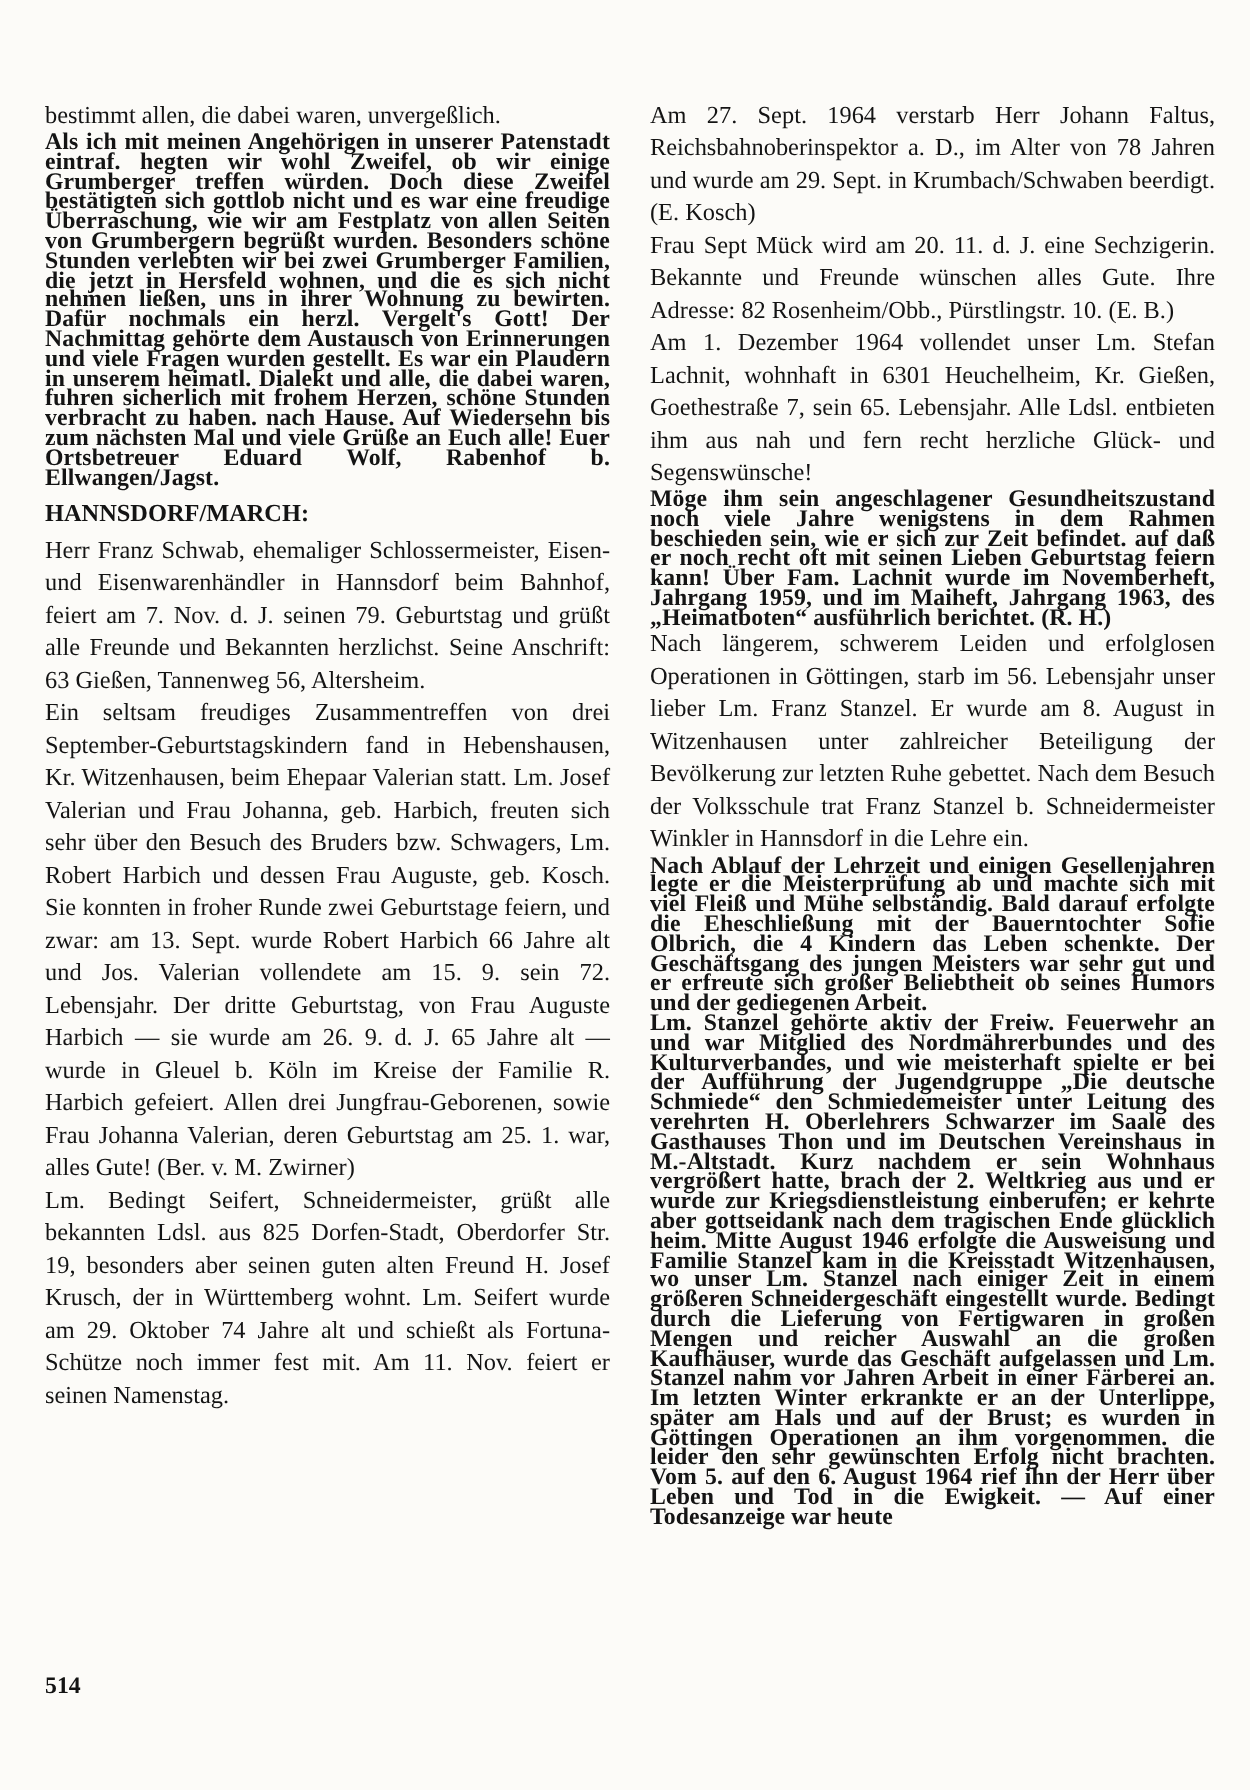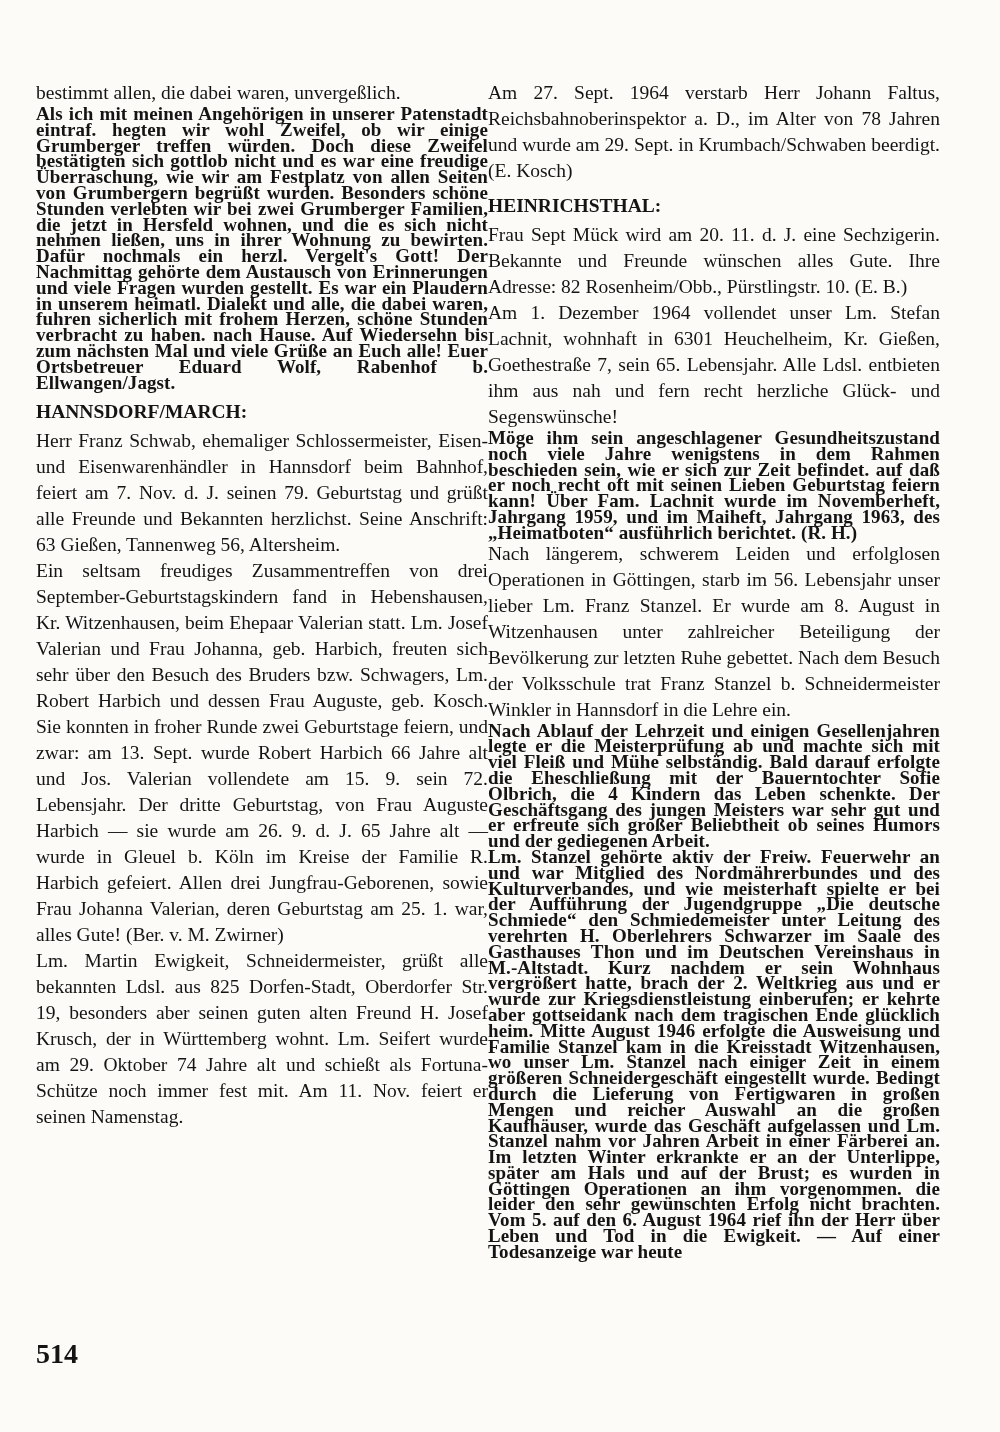--- a/index.html
+++ b/index.html
@@ -13,20 +13,21 @@
     height: 1432px;
     margin: 0 auto;
     background: #fcfbf8;
     color: #141414;
     overflow: hidden;
     box-sizing: border-box;
     padding: 80px 30px 0 36px;
   }
   .columns {
     display: flex;
+    gap: 32px;
   }
   .column {
     width: 452px;
     flex: 0 0 452px;
   }
   .paragraph {
     font-size: 19.5px;
     line-height: 26px;
     margin: 0;
     text-align: justify;
@@ -44,40 +45,39 @@
     font-size: 19.5px;
     line-height: 26px;
     font-weight: 700;
     margin: 9px 0 3px 0;
     text-align: left;
   }
   .page-number {
     position: absolute;
     left: 36px;
     top: 1338px;
-    font-size: 28px;
+    font-size: 19px;
     font-weight: 700;
   }
 </style>
 </head>
 <body>
 
 <div class="page">
   <div class="columns">
     <div class="column">
         <p class="paragraph"><span>bestimmt allen, die dabei waren, unvergeßlich.</span></p>
         <p class="paragraph-small"><span>Als ich mit meinen Angehörigen in unserer Patenstadt eintraf. hegten wir wohl Zweifel, ob wir einige Grumberger treffen würden. Doch diese Zweifel bestätigten sich gottlob nicht und es war eine freudige Überraschung, wie wir am Festplatz von allen Seiten von Grumbergern begrüßt wurden. Besonders schöne Stunden verlebten wir bei zwei Grumberger Familien, die jetzt in Hersfeld wohnen, und die es sich nicht nehmen ließen, uns in ihrer Wohnung zu bewirten. Dafür nochmals ein herzl. Vergelt's Gott! Der Nachmittag gehörte dem Austausch von Erinnerungen und viele Fragen wurden gestellt. Es war ein Plaudern in unserem heimatl. Dialekt und alle, die dabei waren, fuhren sicherlich mit frohem Herzen, schöne Stunden verbracht zu haben. nach Hause. Auf Wiedersehn bis zum nächsten Mal und viele Grüße an Euch alle! Euer Ortsbetreuer </span><b>Eduard Wolf,</b><span> Rabenhof b. Ellwangen/Jagst.</span></p>
         <h3 class="heading"><b>HANNSDORF/MARCH:</b></h3>
         <p class="paragraph"><span>Herr </span><b>Franz Schwab,</b><span> ehemaliger Schlossermeister, Eisen- und Eisenwarenhändler in Hannsdorf beim Bahnhof, feiert am 7. Nov. d. J. seinen 79. Geburtstag und grüßt alle Freunde und Bekannten herzlichst. Seine Anschrift: 63 Gießen, Tannenweg 56, Altersheim.</span></p>
         <p class="paragraph"><span>Ein seltsam freudiges Zusammentreffen von drei September-Geburtstagskindern fand in Hebenshausen, Kr. Witzenhausen, beim Ehepaar Valerian statt. Lm. </span><b>Josef Valerian und Frau Johanna,</b><span> geb. Harbich, freuten sich sehr über den Besuch des Bruders bzw. Schwagers, Lm. </span><b>Robert Harbich</b><span> und dessen Frau </span><b>Auguste,</b><span> geb. Kosch. Sie konnten in froher Runde zwei Geburtstage feiern, und zwar: am 13. Sept. wurde Robert Harbich 66 Jahre alt und Jos. Valerian vollendete am 15. 9. sein 72. Lebensjahr. Der dritte Geburtstag, von Frau Auguste Harbich — sie wurde am 26. 9. d. J. 65 Jahre alt — wurde in Gleuel b. Köln im Kreise der Familie R. Harbich gefeiert. Allen drei Jungfrau-Geborenen, sowie Frau Johanna Valerian, deren Geburtstag am 25. 1. war, alles Gute! (Ber. v. M. Zwirner)</span></p>
-        <p class="paragraph"><span>Lm. </span><b>Martin Ewigkeit,</b><span> Schneidermeister, grüßt alle bekannten Ldsl. aus 825 Dorfen-Stadt, Oberdorfer Str. 19, besonders aber seinen guten alten Freund H. Josef Krusch, der in Württemberg wohnt. Lm. Seifert wurde am 29. Oktober 74 Jahre alt und schießt als Fortuna-Schütze noch immer fest mit. Am 11. Nov. feiert er seinen Namenstag.</span></p>
+        <p class="paragraph"><span>Lm. </span><b>Bedingt Seifert,</b><span> Schneidermeister, grüßt alle bekannten Ldsl. aus 825 Dorfen-Stadt, Oberdorfer Str. 19, besonders aber seinen guten alten Freund H. Josef Krusch, der in Württemberg wohnt. Lm. Seifert wurde am 29. Oktober 74 Jahre alt und schießt als Fortuna-Schütze noch immer fest mit. Am 11. Nov. feiert er seinen Namenstag.</span></p>
       </div>
     <div class="column">
         <p class="paragraph"><span>Am 27. Sept. 1964 verstarb Herr </span><b>Johann Faltus,</b><span> Reichsbahnoberinspektor a. D., im Alter von 78 Jahren und wurde am 29. Sept. in Krumbach/Schwaben beerdigt. (E. Kosch)</span></p>
-        <h3 class="heading"><b>HEINRICHSTHAL:</b></h3>
         <p class="paragraph"><span>Frau </span><b>Sept Mück</b><span> wird am 20. 11. d. J. eine Sechzigerin. Bekannte und Freunde wünschen alles Gute. Ihre Adresse: 82 Rosenheim/Obb., Pürstlingstr. 10. (E. B.)</span></p>
         <p class="paragraph"><span>Am 1. Dezember 1964 vollendet unser Lm. </span><b>Stefan Lachnit,</b><span> wohnhaft in 6301 Heuchelheim, Kr. Gießen, Goethestraße 7, sein 65. Lebensjahr. Alle Ldsl. entbieten ihm aus nah und fern recht herzliche Glück- und Segenswünsche!</span></p>
         <p class="paragraph-small"><span>Möge ihm sein angeschlagener Gesundheitszustand noch viele Jahre wenigstens in dem Rahmen beschieden sein, wie er sich zur Zeit befindet. auf daß er noch recht oft mit seinen Lieben Geburtstag feiern kann! Über Fam. Lachnit wurde im Novemberheft, Jahrgang 1959, und im Maiheft, Jahrgang 1963, des „Heimatboten“ ausführlich berichtet. (R. H.)</span></p>
         <p class="paragraph"><span>Nach längerem, schwerem Leiden und erfolglosen Operationen in Göttingen, starb im 56. Lebensjahr unser lieber Lm. </span><b>Franz Stanzel.</b><span> Er wurde am 8. August in Witzenhausen unter zahlreicher Beteiligung der Bevölkerung zur letzten Ruhe gebettet. Nach dem Besuch der Volksschule trat Franz Stanzel b. Schneidermeister Winkler in Hannsdorf in die Lehre ein.</span></p>
         <p class="paragraph-small"><span>Nach Ablauf der Lehrzeit und einigen Gesellenjahren legte er die Meisterprüfung ab und machte sich mit viel Fleiß und Mühe selbständig. Bald darauf erfolgte die Eheschließung mit der Bauerntochter Sofie Olbrich, die 4 Kindern das Leben schenkte. Der Geschäftsgang des jungen Meisters war sehr gut und er erfreute sich großer Beliebtheit ob seines Humors und der gediegenen Arbeit.</span></p>
         <p class="paragraph-small"><span>Lm. Stanzel gehörte aktiv der Freiw. Feuerwehr an und war Mitglied des Nordmährerbundes und des Kulturverbandes, und wie meisterhaft spielte er bei der Aufführung der Jugendgruppe „Die deutsche Schmiede“ den Schmiedemeister unter Leitung des verehrten H. Oberlehrers Schwarzer im Saale des Gasthauses Thon und im Deutschen Vereinshaus in M.-Altstadt. Kurz nachdem er sein Wohnhaus vergrößert hatte, brach der 2. Weltkrieg aus und er wurde zur Kriegsdienstleistung einberufen; er kehrte aber gottseidank nach dem tragischen Ende glücklich heim. Mitte August 1946 erfolgte die Ausweisung und Familie Stanzel kam in die Kreisstadt Witzenhausen, wo unser Lm. Stanzel nach einiger Zeit in einem größeren Schneidergeschäft eingestellt wurde. Bedingt durch die Lieferung von Fertigwaren in großen Mengen und reicher Auswahl an die großen Kaufhäuser, wurde das Geschäft aufgelassen und Lm. Stanzel nahm vor Jahren Arbeit in einer Färberei an. Im letzten Winter erkrankte er an der Unterlippe, später am Hals und auf der Brust; es wurden in Göttingen Operationen an ihm vorgenommen. die leider den sehr gewünschten Erfolg nicht brachten. Vom 5. auf den 6. August 1964 rief ihn der Herr über Leben und Tod in die Ewigkeit. — Auf einer Todesanzeige war heute</span></p>
       </div>
   </div>
   <div class="page-number">514</div>
 </div>

